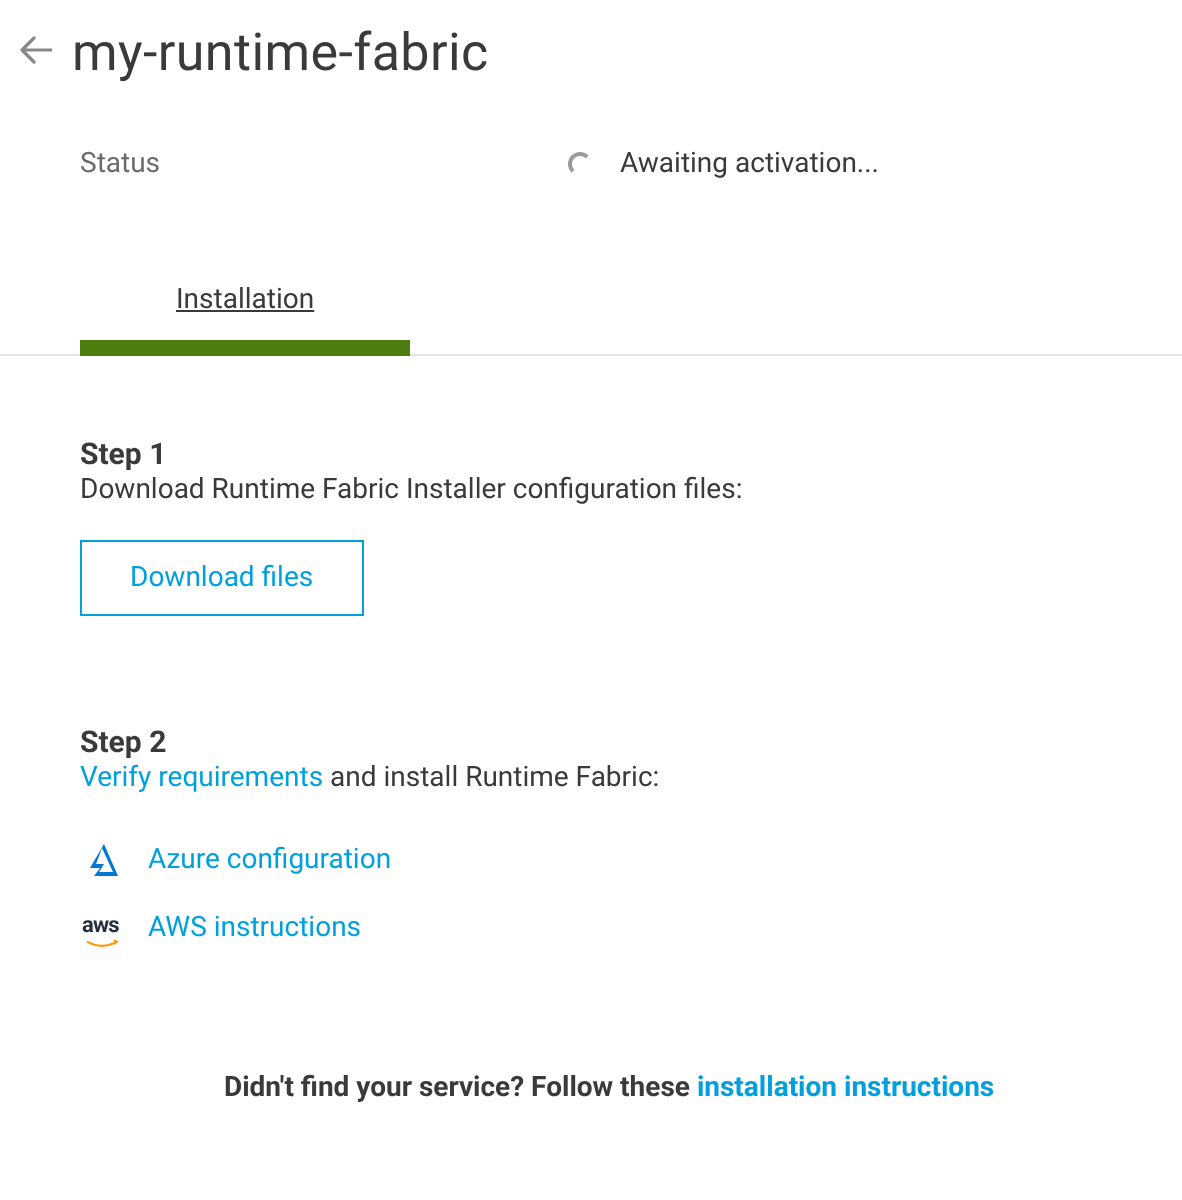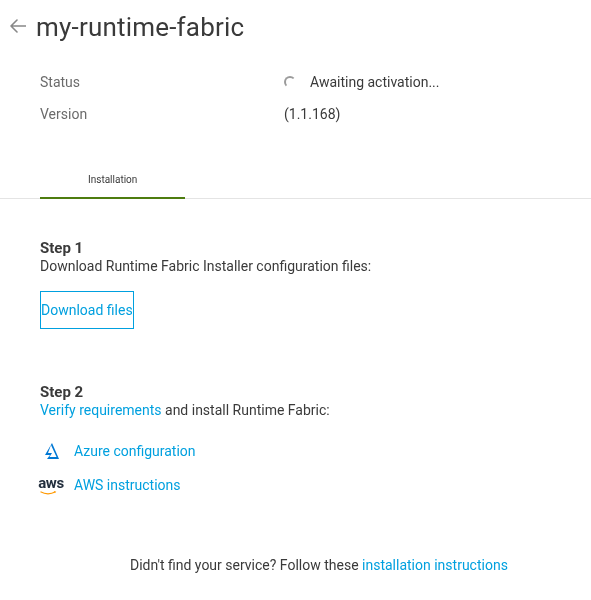--- a/index.html
+++ b/index.html
@@ -66,24 +66,25 @@
     }
     .tabs {
       margin-top: 34px;
       border-bottom: 1px solid #e4e4e4;
       padding: 0 40px;
     }
     .tab {
       display: inline-block;
       padding: 10px 48px 12px 48px;
       color: #3a3a3a;
-      font-size: 10px;
-      border-bottom: 2px solid #4d7c0f;
+      font-size: 14px;
+      border-bottom: 8px solid #4d7c0f;
       margin-bottom: -1px;
       cursor: pointer;
+      text-decoration: underline;
     }
     .content {
       padding: 40px 40px 30px 40px;
     }
     .step-block {
       display: flex;
       margin-bottom: 54px;
       flex-direction: column;
     }
     .step-block:last-of-type {
@@ -102,21 +103,21 @@
     }
     .step-text {
       margin-bottom: 14px;
       line-height: 1.4;
     }
     .download-btn {
       display: inline-block;
       border: 1px solid #00a0df;
       color: #00a0df;
       background: #fff;
-      padding: 10px 0;
+      padding: 10px 24px;
       font-size: 14px;
       cursor: pointer;
       font-family: inherit;
     }
     .link {
       color: #00a0df;
       cursor: pointer;
     }
     .instruction-row {
       display: flex;
@@ -126,26 +127,27 @@
     .cloud-icon {
       width: 22px;
       height: 18px;
       margin-right: 12px;
       display: flex;
       align-items: center;
       justify-content: center;
       flex-shrink: 0;
     }
     .help-text {
-      margin-left: 90px;
+      margin-left: 72px;
       margin-bottom: 12px;
       line-height: 1.4;
+      font-weight: bold;
     }
     .aws-text {
-      font-size: 15px;
+      font-size: 11px;
       font-weight: 700;
       color: #232f3e;
       line-height: 1;
       letter-spacing: -0.4px;
     }
     .aws-smile {
       display: block;
       height: 5px;
       margin-top: 0px;
     }
@@ -162,24 +164,20 @@
   <h1 class="page-title">my-runtime-fabric</h1>
 </div>
 
 <div class="meta-section">
   <div class="meta-row">
     <div class="meta-label">Status</div>
     <div class="meta-value">
       <span class="spinner"></span>
       <span>Awaiting activation...</span>
     </div>
-  </div>
-  <div class="meta-row">
-    <div class="meta-label">Version</div>
-    <div class="meta-value">(1.1.168)</div>
   </div>
 </div>
 
 <div class="tabs">
   <div class="tab">Installation</div>
 </div>
 
 <div class="content">
 
   <div class="step-block">

